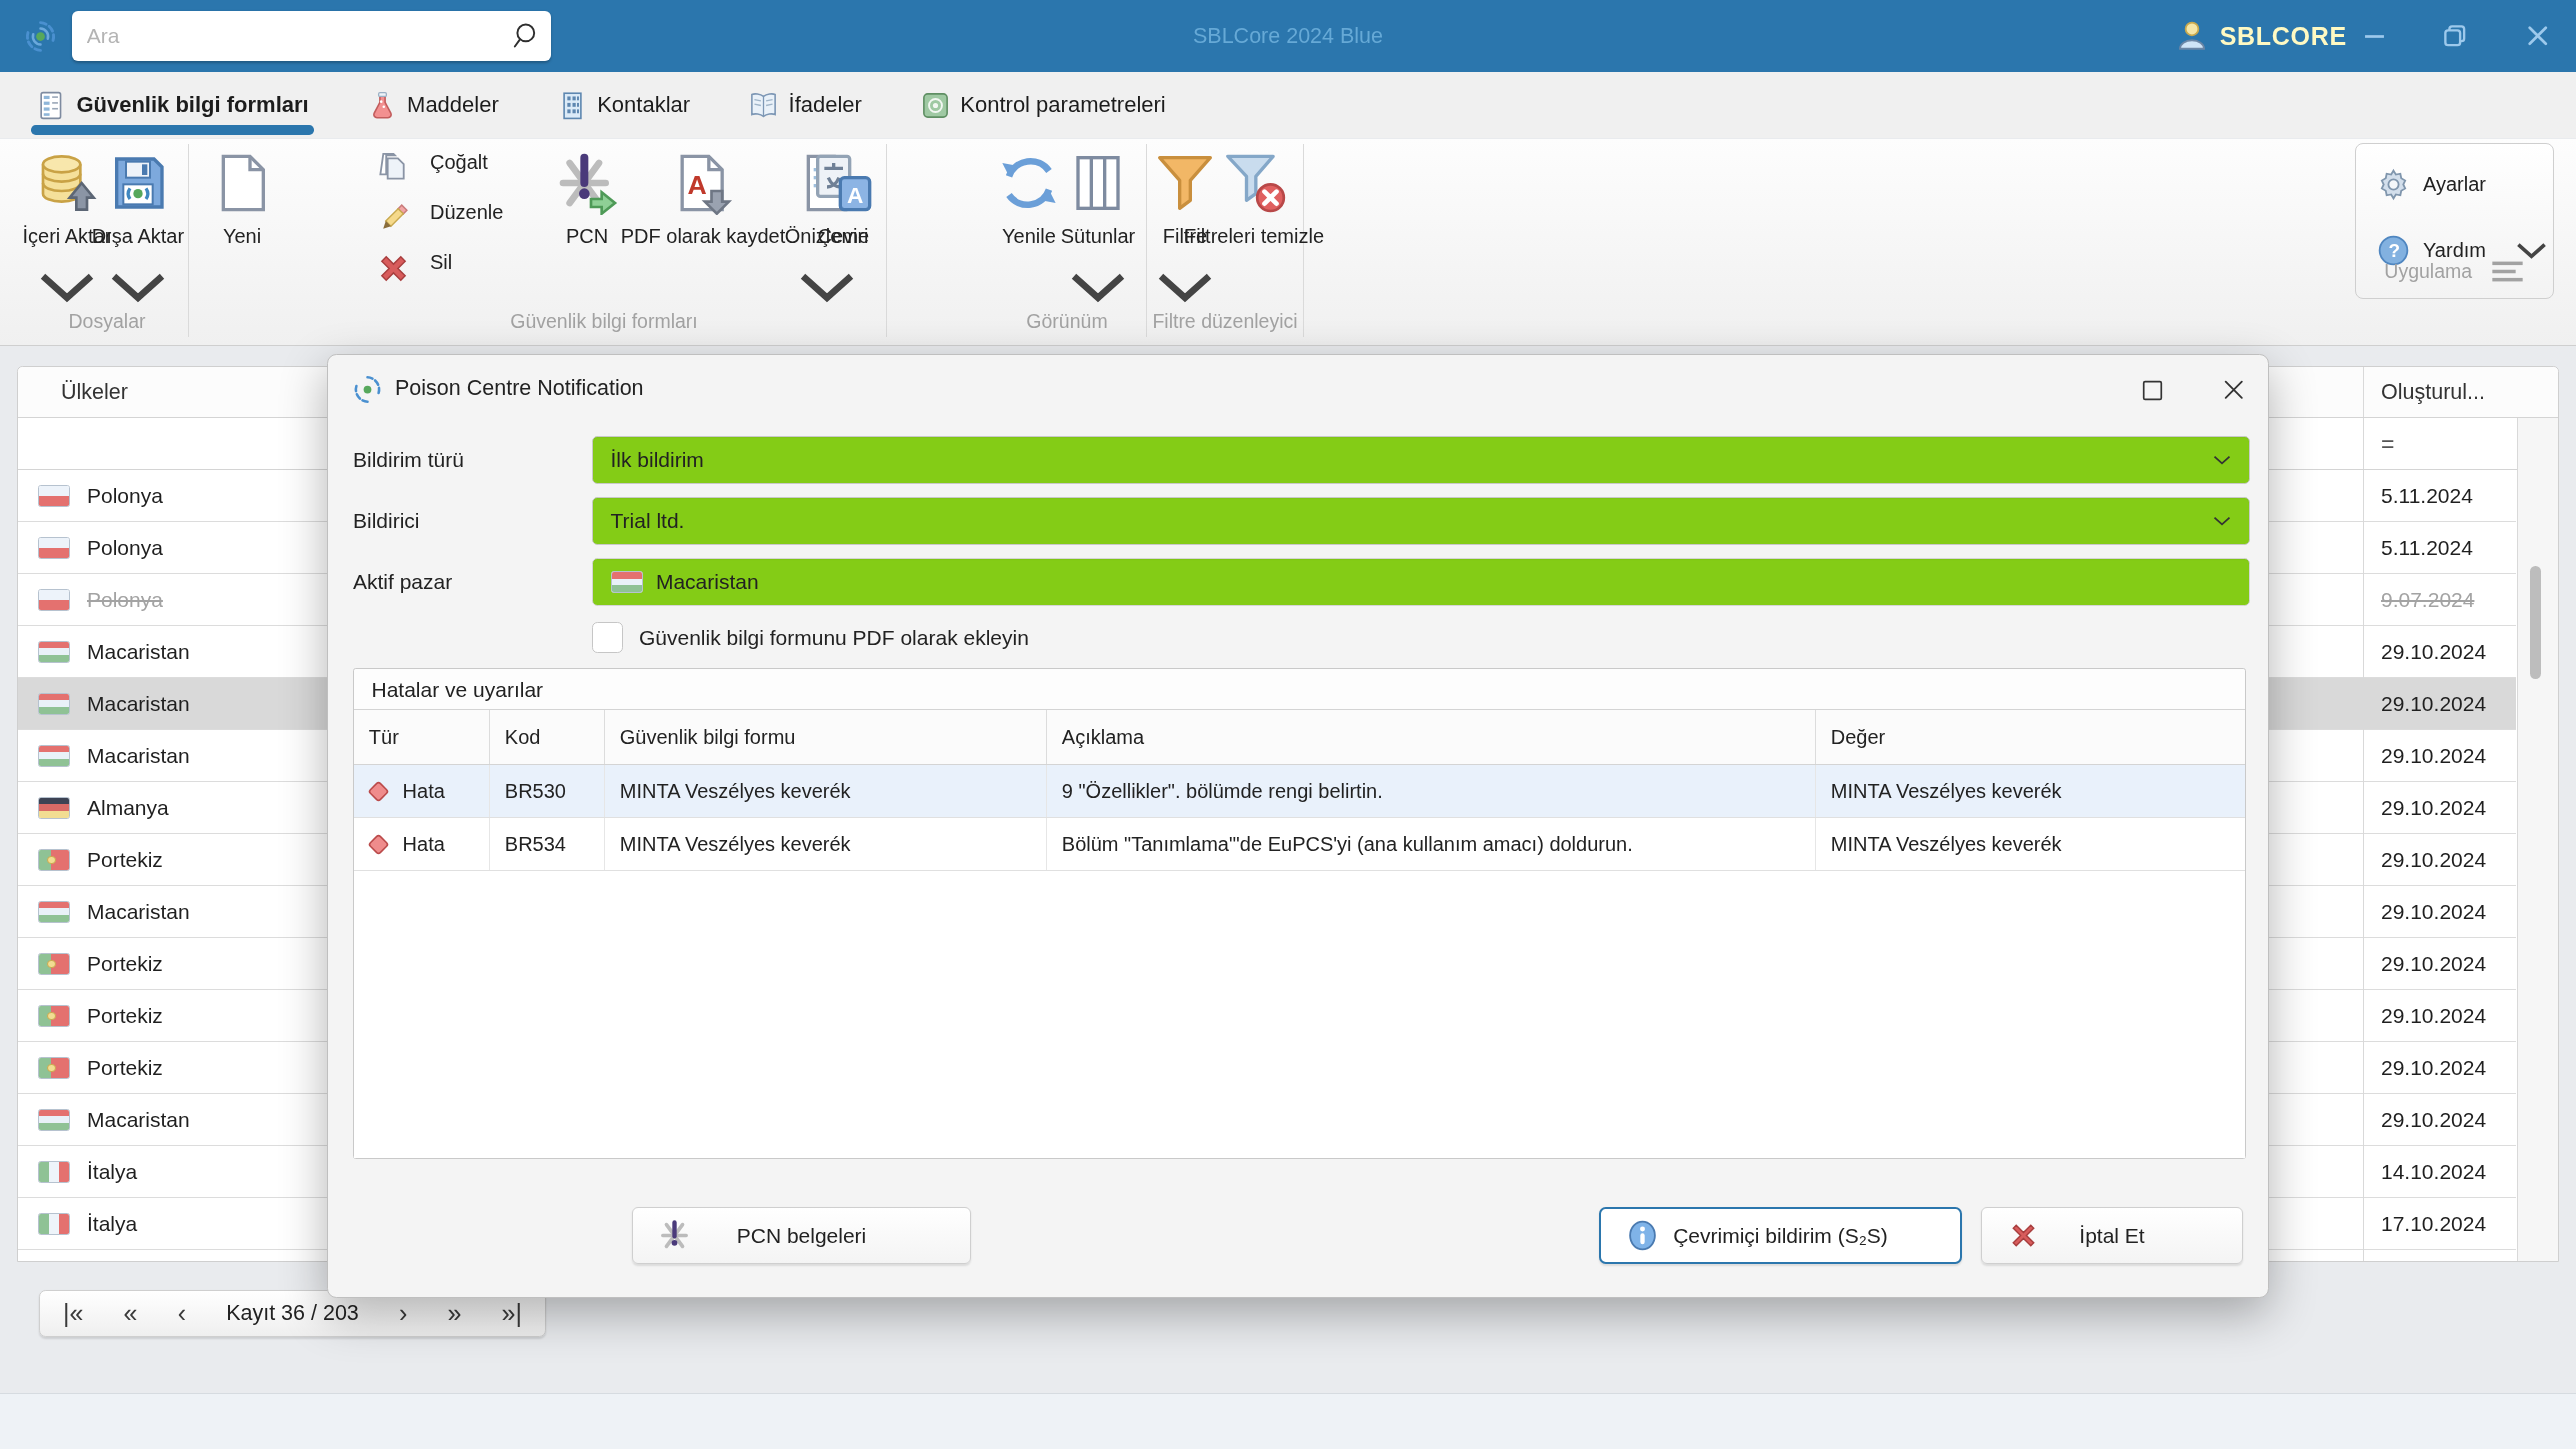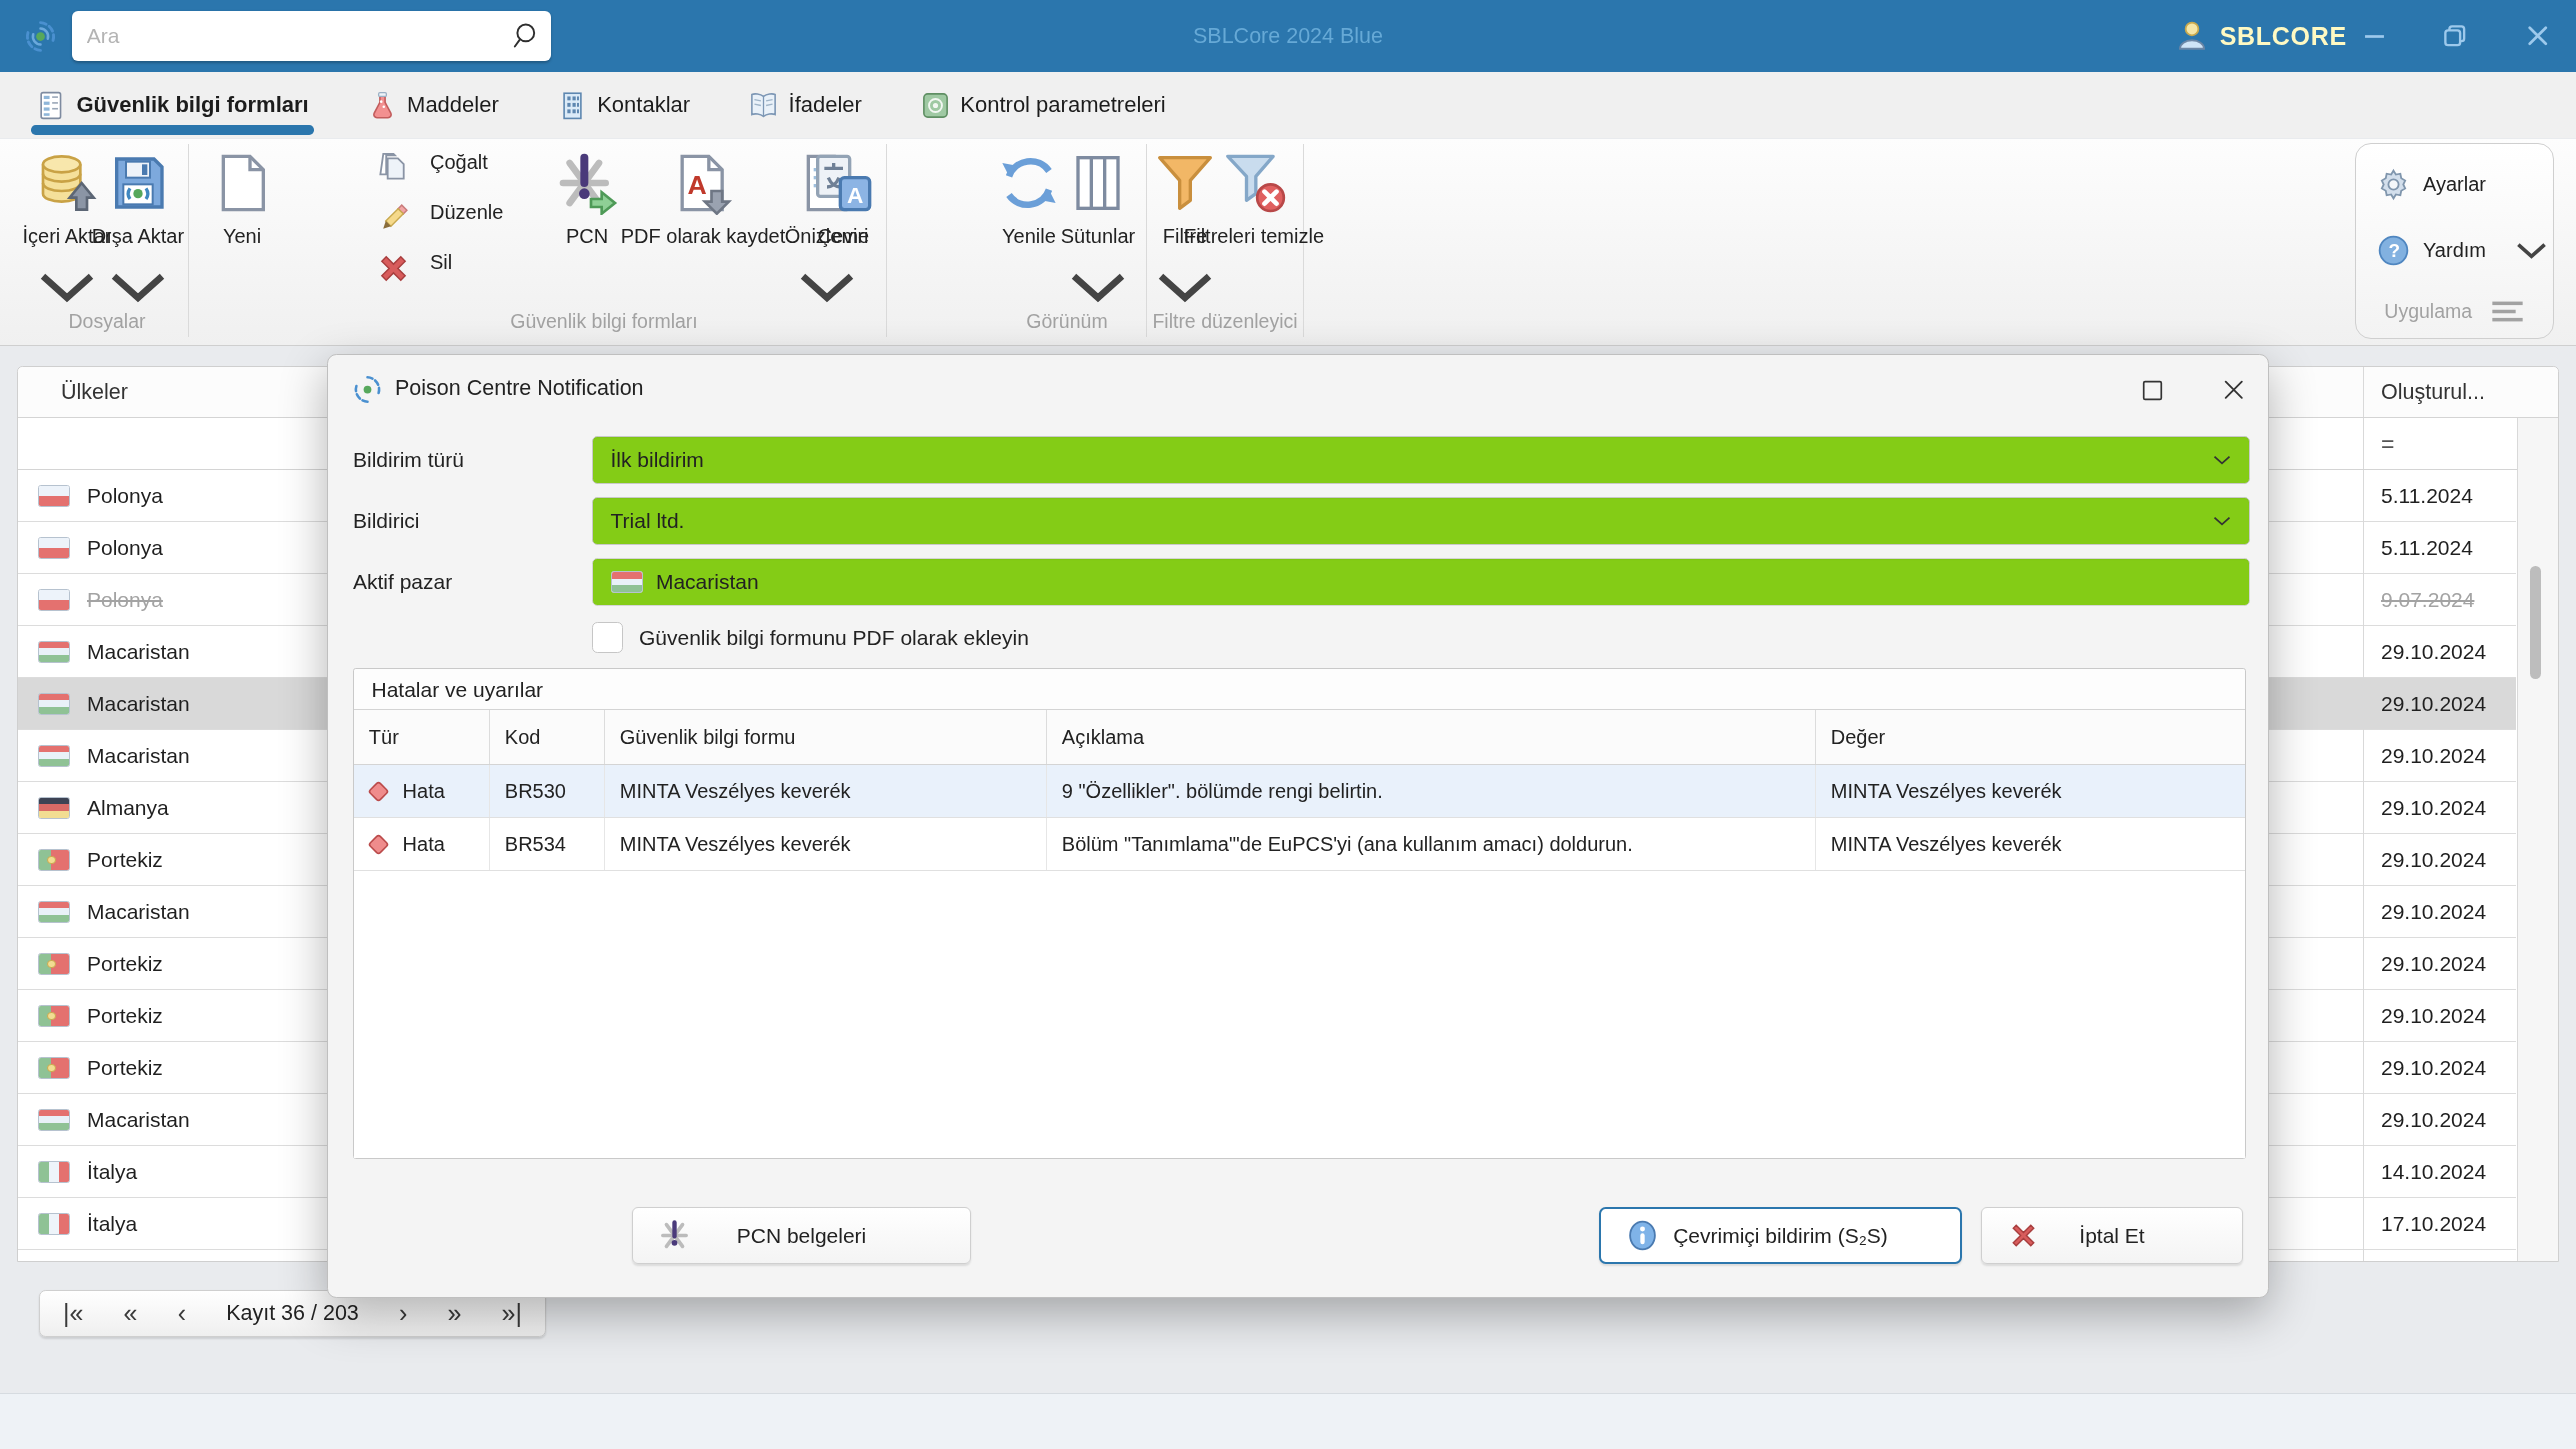--- a/index.html
+++ b/index.html
@@ -39,22 +39,22 @@
   .rgl{position:absolute;top:171px;font-size:19.5px;color:#a2a2a2;transform:translateX(-50%);white-space:nowrap;}
   .rbig{position:absolute;top:6.7px;width:148px;display:flex;flex-direction:column;align-items:center;
     transform:translateX(-50%);}
   .rbig svg{width:64px;height:64px;margin-top:5.4px;}
   .rbig .rlabel{font-size:20px;color:#222;text-align:center;line-height:27px;margin-top:8px;white-space:pre-line;}
   .chev{margin-top:4px;}
   .rsmall-stack{position:absolute;left:376px;top:12px;display:flex;flex-direction:column;gap:14.8px;}
   .rsmall{display:flex;gap:19px;}
   .rsmall svg{width:35px;height:35px;}
   .rsmall .rlabel{font-size:20px;color:#222;white-space:nowrap;}
-  #app-panel{position:absolute;left:2355px;top:4px;width:199px;height:196px;border:0.7px solid #cfcfcf;
-    border-radius:16px;background:linear-gradient(#ffffff,#f3f3f3);}
+  #app-panel{position:absolute;left:2355px;top:4px;width:199px;height:156px;border:0.7px solid #cfcfcf;
+    border-radius:8px;background:linear-gradient(#ffffff,#f3f3f3);}
   .app-row{display:flex;align-items:center;gap:12px;padding-left:20px;}
   #app-panel .rlabel{font-size:20px;color:#222;}
   #app-panel svg{width:35px;height:35px;}
   #uygulama-label{position:absolute;left:0;right:0;bottom:9.4px;display:flex;align-items:center;
     justify-content:center;gap:17.5px;font-size:19.5px;color:#a2a2a2;}
 
   
   #grid{position:absolute;left:17px;top:366px;width:2542px;height:896px;background:#fff;
     border:0.7px solid #cfcfcf;border-radius:5.4px 5.4px 0 0;}
   #grid-header{position:absolute;left:0;top:0;right:0;height:51px;border-bottom:0.7px solid #d4d4d4;

